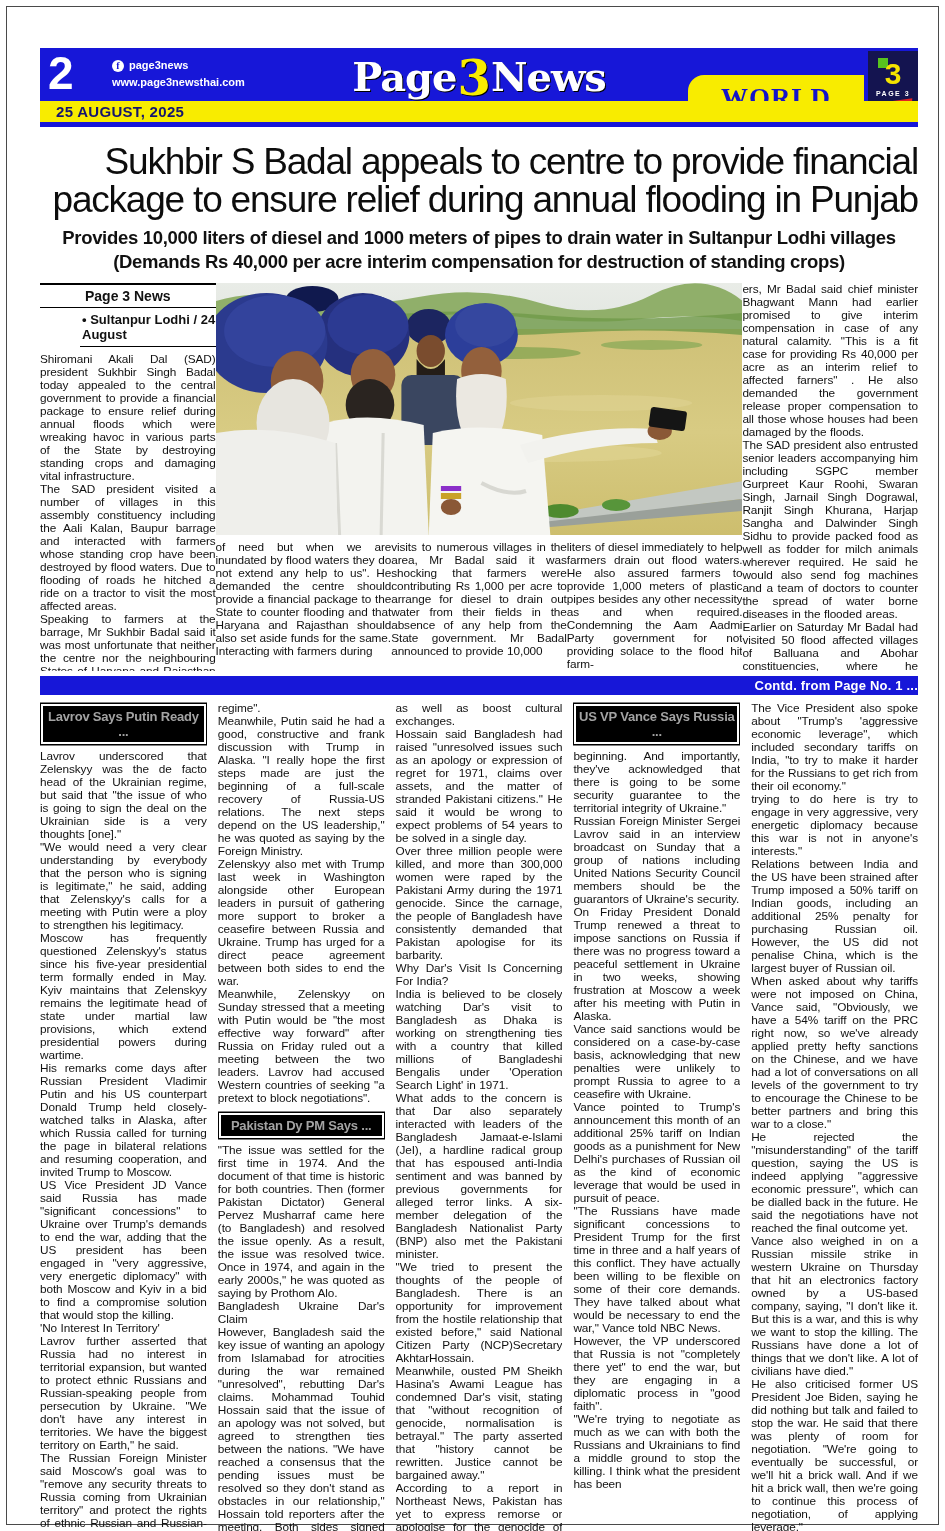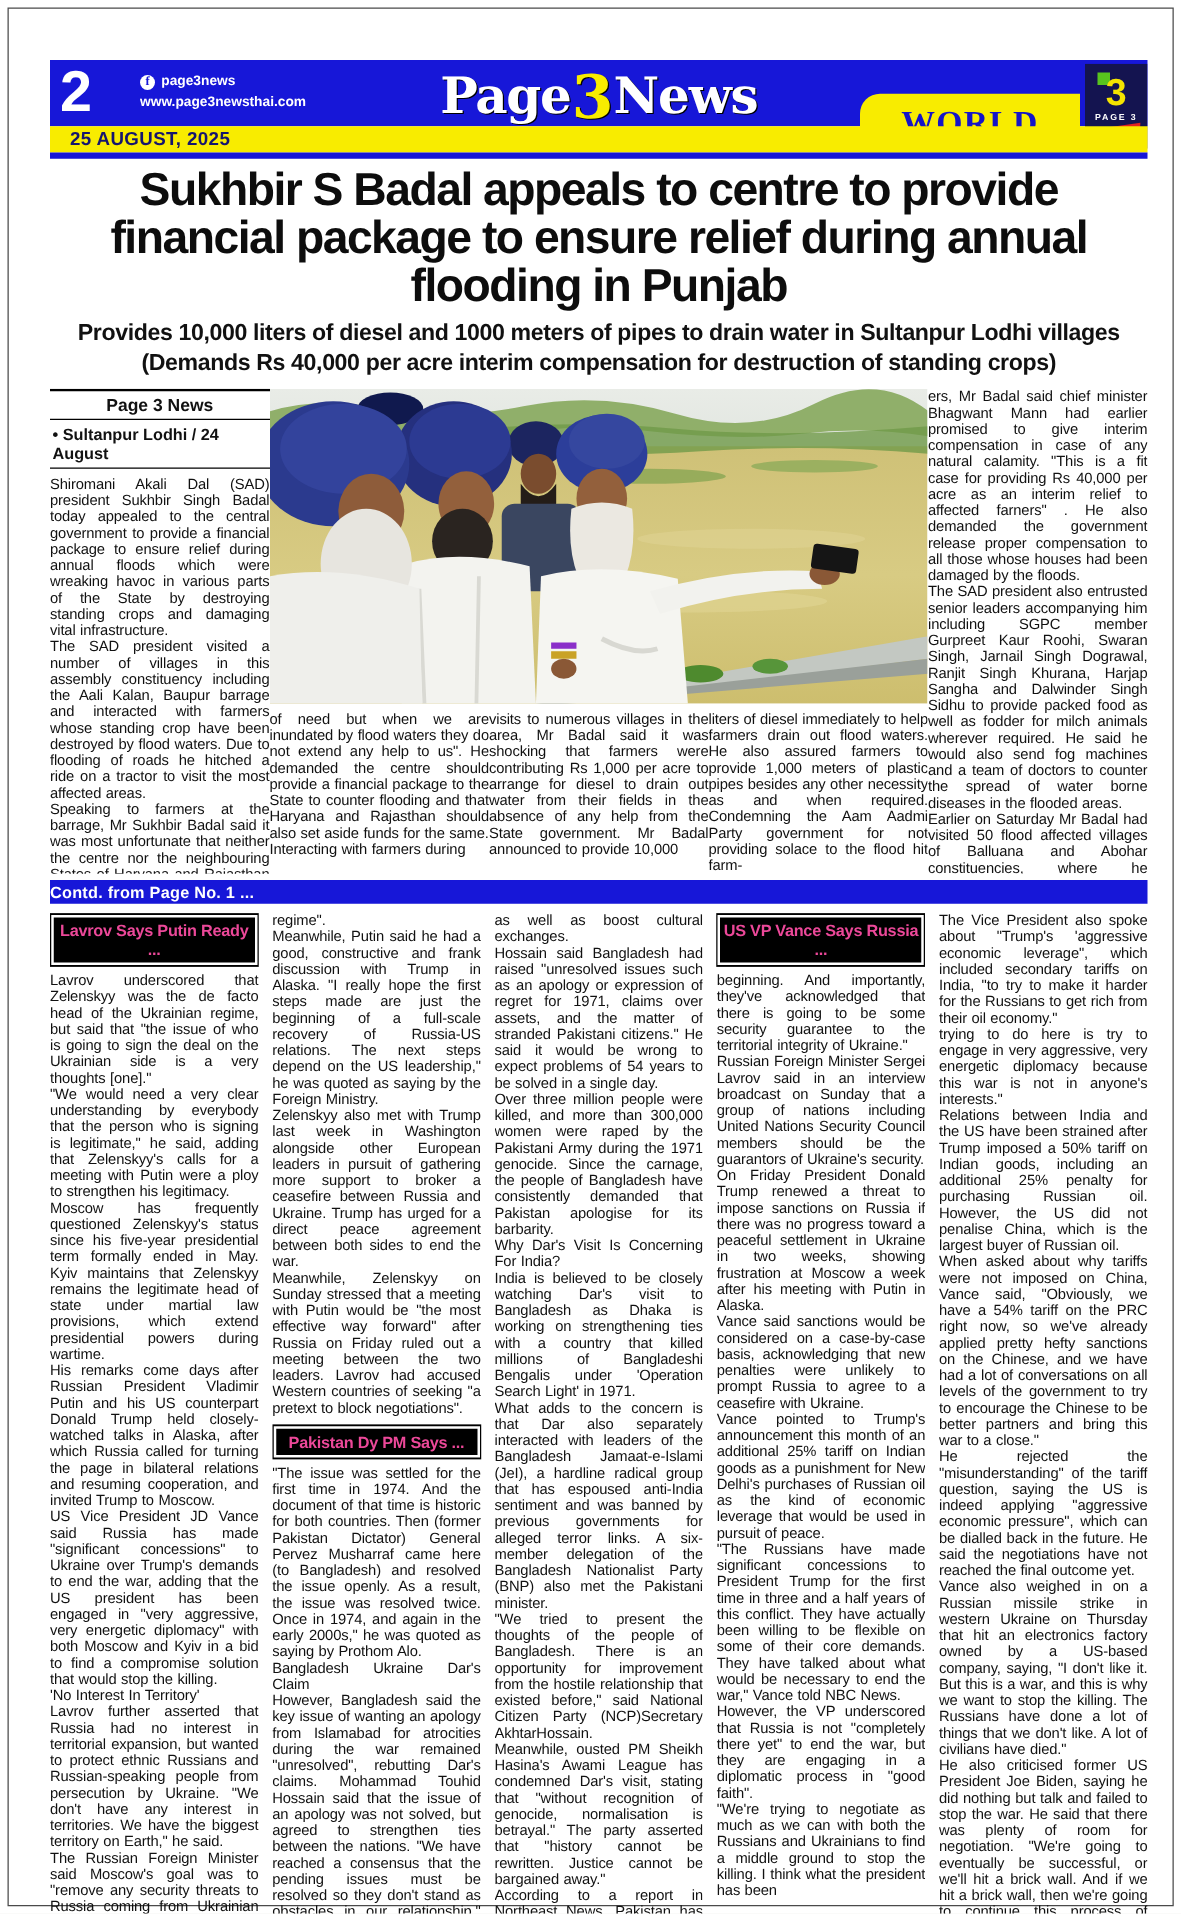--- a/index.html
+++ b/index.html
@@ -24,48 +24,48 @@
          font-size:40px;letter-spacing:-1px;text-shadow:1px 1px 0 #000;}
   .brand .b3{color:#f8ec00;font-size:48px;vertical-align:-4px;padding:0 1px;}
   .world-tab{position:absolute;right:54px;top:27px;height:47px;width:176px;background:#f8ec00;
              border-radius:16px 0 0 0;display:flex;align-items:center;justify-content:center;}
   .world-label{font-family:"Liberation Serif","DejaVu Serif",serif;font-weight:bold;font-size:27px;
                color:#1414c8;letter-spacing:1px;}
   .logo-box{position:absolute;right:0;top:3px;width:50px;height:68px;}
   .date-label{margin-left:16px;font-size:15px;font-weight:bold;color:#15156e;letter-spacing:.3px;}
 
   
-  .headline{margin-top:10px;text-align:center;font-weight:bold;color:#0d0d0d;
+  .headline{margin-top:20px;text-align:right;font-weight:normal;color:#0d0d0d;
             font-size:37px;line-height:1.04;letter-spacing:-1.2px;}
   .subhead{margin-top:7px;text-align:center;font-weight:bold;font-size:18.5px;letter-spacing:-.3px;}
   .subhead2{margin-top:2px;text-align:center;font-weight:bold;font-size:18.5px;letter-spacing:-.3px;}
 
   
   .bodytext p.para{margin:0;font-size:11.8px;line-height:13px;text-align:justify;
                    word-spacing:.4px;letter-spacing:-.1px;}
   .top-story{margin-top:10px;display:grid;grid-template-columns:repeat(5,1fr);
              grid-template-rows:252px 136px;column-gap:0;height:388px;}
   .ts-col1{grid-column:1;grid-row:1/3;overflow:hidden;}
   .ts-photo{grid-column:2/5;grid-row:1;overflow:hidden;}
   .ts-c2{grid-column:2;grid-row:2;padding-top:6px;overflow:hidden;}
   .ts-c3{grid-column:3;grid-row:2;padding-top:6px;overflow:hidden;}
   .ts-c4{grid-column:4;grid-row:2;padding-top:6px;overflow:hidden;}
   .ts-col5{grid-column:5;grid-row:1/3;overflow:hidden;}
 
   .credit-box{border-top:2px solid #000;margin-bottom:6px;}
   .credit-title{font-weight:bold;font-size:14px;text-align:center;padding:3px 0 3px 0;
                 border-bottom:1.5px solid #000;}
-  .dateline{font-weight:bold;font-size:13px;padding:4px 0 4px 2px;border-bottom:1.5px solid #000;}
-
-  .contd-bar{margin-top:5px;height:19px;background:#1717d8;display:flex;align-items:center;justify-content:flex-start;}
+  .dateline{font-weight:bold;font-size:13px;padding:4px 0 4px 2px;border-bottom:1.5px solid #000;margin-left:40px;}
+
+  .contd-bar{margin-top:5px;height:19px;background:#1717d8;display:flex;align-items:center;justify-content:flex-end;}
   .contd-label{color:#fff;font-weight:bold;font-size:13px;letter-spacing:.2px;}
 
   .bottom{margin-top:7px;display:grid;grid-template-columns:repeat(5,1fr);column-gap:11px;height:852px;}
   .b-col{overflow:hidden;}
-  .section-header{background:#000;color:#ec4899;border:2px solid #fff;box-shadow:0 0 0 1.5px #000;
+  .section-header{background:#000;color:#a3a3a3;border:2px solid #fff;box-shadow:0 0 0 1.5px #000;
                   margin:2px 1px 6px 1px;text-align:center;font-weight:bold;font-size:13px;
                   padding:3px 0;letter-spacing:-.2px;}
   .mid-header{margin-top:8px;}
   svg text{font-family:"Liberation Sans",sans-serif;}
 </style>
 </head>
 <body>
 
 <div class="page">
   <div class="frame"></div>

